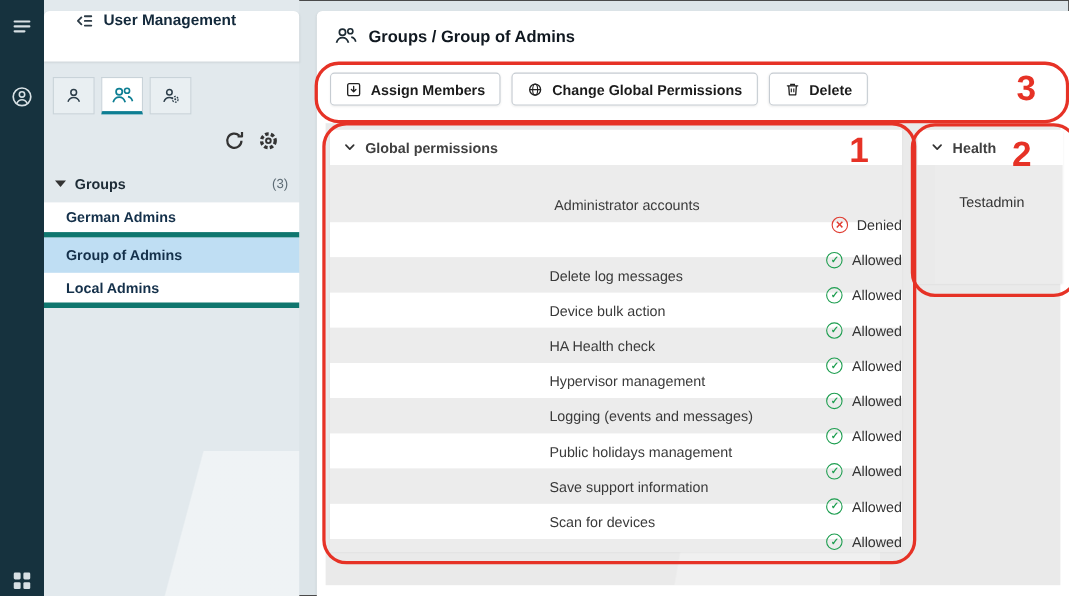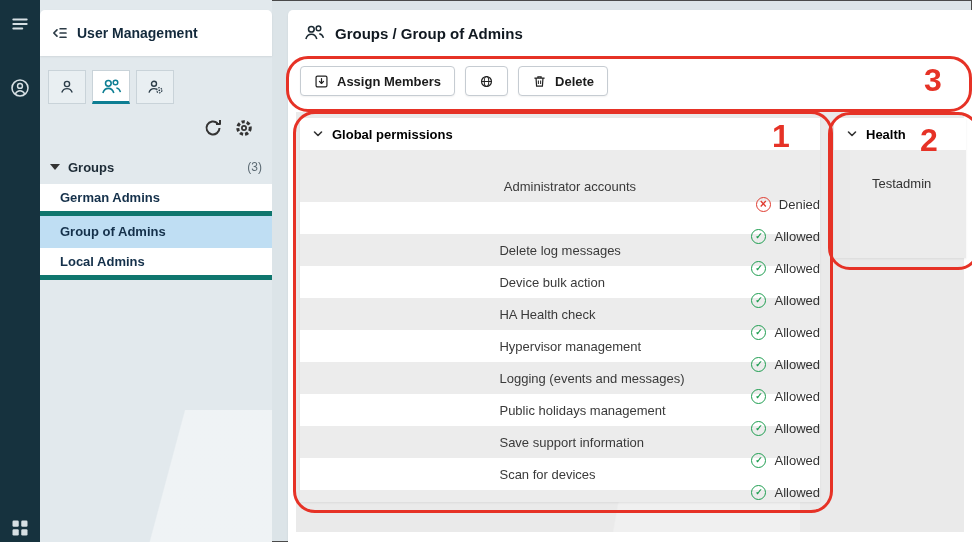--- a/index.html
+++ b/index.html
@@ -17,21 +17,21 @@
   .rail-icon.bottom{top:518px;}
   
   .sidebar-bg{position:absolute;left:40px;top:0;width:232px;height:542px;background:#e2e9ed;z-index:1;}
   .wm{position:absolute;z-index:2;pointer-events:none;}
   .wm1{left:40px;top:410px;width:232px;height:132px;
        background:linear-gradient(105deg,rgba(255,255,255,0) 54%,rgba(255,255,255,.45) 54.5%);}
   .wm2{left:470px;top:468px;width:330px;height:64px;
        background:linear-gradient(100deg,rgba(255,255,255,0) 45%,rgba(255,255,255,.3) 45.5%);}
   .sidebar-header{
     position:absolute;left:40px;top:10px;width:232px;height:46px;background:#fff;z-index:3;
-    display:flex;align-items:center;gap:9px;padding:0 0 0 10px;box-sizing:border-box;
+    display:flex;gap:9px;padding:0 0 0 27px;box-sizing:border-box;
     border-radius:5px 5px 0 0;box-shadow:0 1px 2px rgba(0,0,0,.08);
   }
   .sb-title{font-size:14px;font-weight:700;color:#13293b;}
   .icon-btn{width:18px;height:18px;color:#2c3b46;cursor:pointer;}
   .tabs{position:absolute;left:48px;top:70px;display:flex;gap:6px;z-index:3;}
   .tab{
     width:38px;height:34px;display:flex;align-items:center;justify-content:center;
     background:#e9eff2;border:1px solid #c9d3d9;box-sizing:border-box;color:#2d3e4a;cursor:pointer;
   }
   .tab.active{background:#fff;border-bottom:3px solid var(--accent-teal,#0d7e93);color:var(--accent-teal,#0d7e93);}
@@ -63,21 +63,21 @@
     font-family:"Liberation Sans",sans-serif;font-size:13px;font-weight:700;color:#1b1b1b;
     box-shadow:0 1px 2px rgba(0,0,0,.06);
   }
   .bi{width:15px;height:15px;color:#222;}
   .content-bg{position:absolute;left:296px;top:112px;width:668px;height:420px;background:#eaeaea;z-index:2;}
   .panel-header{
     height:32px;background:#fff;display:flex;align-items:center;gap:8px;
     padding:0 0 0 12px;box-sizing:border-box;cursor:pointer;
   }
   .chev{width:12px;height:12px;color:#333;}
-  .panel-title{font-size:13px;font-weight:700;color:#000000;}
+  .panel-title{font-size:13px;font-weight:700;color:#404040;}
   .perm-panel{position:absolute;left:300px;top:118px;width:520px;z-index:10;box-shadow:0 1px 2px rgba(0,0,0,.07);}
   .perm-body{background:#ececec;padding:20px 0 12px 0;}
   .perm-row{height:32px;display:flex;align-items:center;padding-left:18px;box-sizing:border-box;justify-content:flex-end;}
   .perm-body .perm-row:nth-child(odd){background:#ececec;}
   .perm-body .perm-row:nth-child(even){background:#fff;}
   .perm-label{width:252px;font-size:13px;color:#3a3a3a;}
   .status{display:flex;align-items:center;gap:8px;margin-top:36px;}
   .status-text{font-size:13px;color:#333;}
   .status-icon{
     width:15px;height:15px;border-radius:50%;box-sizing:border-box;
@@ -223,20 +223,21 @@
     <span>Assign Members</span>
   </button>
   <button class="tb-btn">
     <span class="bi">
       <svg viewBox="0 0 16 16">
           <circle cx="8" cy="8" r="5.3" fill="none" stroke="currentColor" stroke-width="1.3"></circle>
           <ellipse cx="8" cy="8" rx="2.4" ry="5.3" fill="none" stroke="currentColor" stroke-width="1.1"></ellipse>
           <path d="M2.7 8h10.6" fill="none" stroke="currentColor" stroke-width="1.1"></path>
         </svg>
     </span>
+    <span>Change Global Permissions</span>
   </button>
   <button class="tb-btn">
     <span class="bi">
       <svg viewBox="0 0 16 16">
           <path d="M3 4.3h10" fill="none" stroke="currentColor" stroke-width="1.3" stroke-linecap="round"></path>
           <path d="M6.3 4.3V3h3.4v1.3" fill="none" stroke="currentColor" stroke-width="1.3"></path>
           <path d="M4.3 4.3l.6 8.7h6.2l.6-8.7" fill="none" stroke="currentColor" stroke-width="1.3" stroke-linejoin="round"></path>
           <path d="M6.8 6.8v3.8M9.2 6.8v3.8" fill="none" stroke="currentColor" stroke-width="1.1"></path>
         </svg>
     </span>

